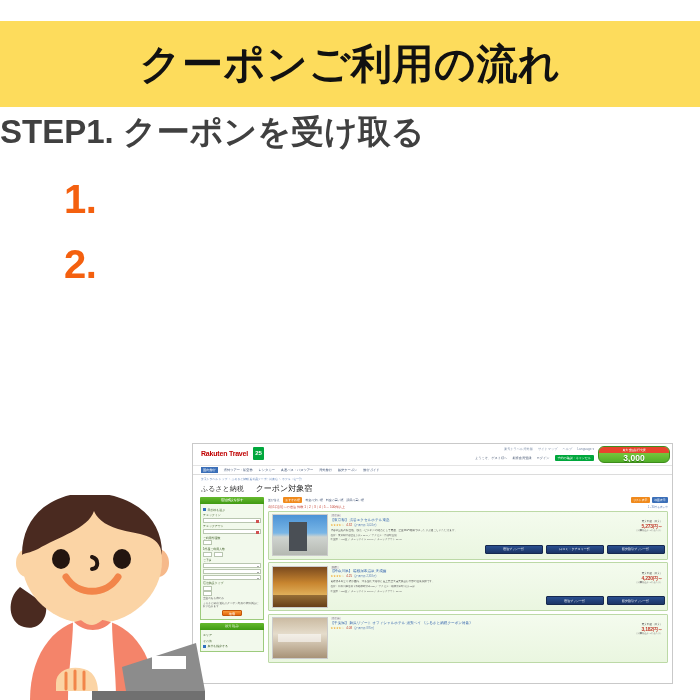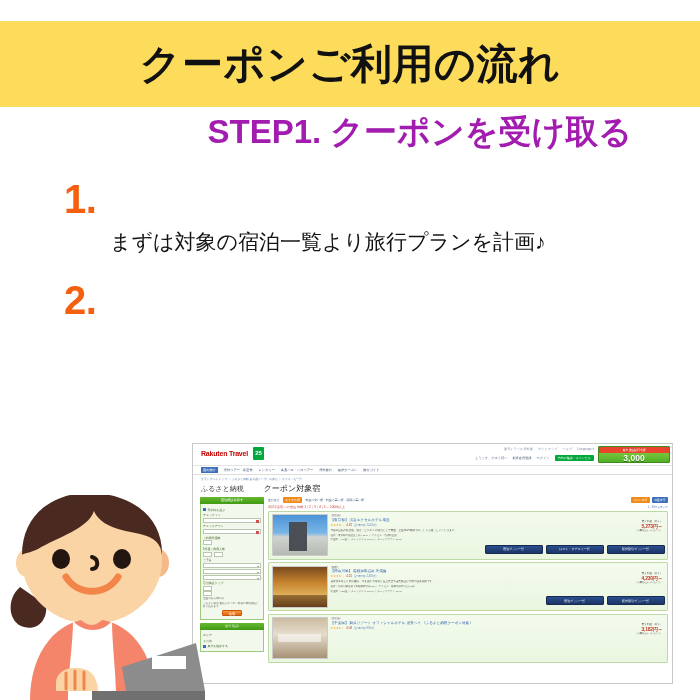--- a/index.html
+++ b/index.html
@@ -40,24 +40,24 @@
     line-height: 1;
     white-space: nowrap;
   }
 
   
   .step-heading {
     position: absolute;
     left: 0;
     top: 114px;
     width: 632px;
-    text-align: right;
+    text-align: left;
     font-size: 33px;
     font-weight: bold;
-    color: #a21caf;
+    color: #404040;
     line-height: 1.1;
     white-space: nowrap;
   }
 
   
   .steps {
     position: absolute;
     left: 0;
     top: 178px;
     width: 700px;
@@ -163,21 +163,21 @@
     padding: 1px 3px;
     border-radius: 1px;
     font-size: 3px;
   }
   .mk-coupon-badge {
     position: absolute;
     right: 2px; top: 2px;
     width: 72px; height: 17px;
     background: linear-gradient(#8fd44a, #52b028);
     border: 1px solid #3e8d1c;
-    border-radius: 1px;
+    border-radius: 6px;
     overflow: hidden;
   }
   .mk-coupon-top {
     height: 6px;
     background: #e8442e;
     color: #fff;
     font-size: 3px;
     text-align: center;
     line-height: 6px;
     letter-spacing: -0.2px;
@@ -218,21 +218,21 @@
     font-size: 2.8px;
     color: #5a7db5;
     white-space: nowrap;
   }
 
   
   .mk-titlerow {
     display: flex;
     align-items: baseline;
     padding: 2px 8px 3px 8px;
-    gap: 20px;
+    gap: 12px;
   }
   .mk-title-sub {
     font-size: 7px;
     color: #333;
     white-space: nowrap;
   }
   .mk-title-main {
     font-size: 8px;
     color: #222;
     font-weight: normal;
@@ -520,23 +520,20 @@
     <div class="banner-title">クーポンご利用の流れ</div>
   </div>
 
   <div class="step-heading">STEP1. クーポンを受け取る</div>
 
   <div class="steps">
 
     <div class="step-block" id="step-1-block">
       <div class="step-title">
         <span class="step-num">1.</span>
-      </div>
-      <div class="step-desc">
-        <div>まずは対象の宿泊一覧より旅行プランを計画♪</div>
       </div>
     </div>
 
     <div class="step-block" id="step-2-block">
       <div class="step-title">
         <span class="step-num">2.</span>
       </div>
     </div>
 
   </div>

